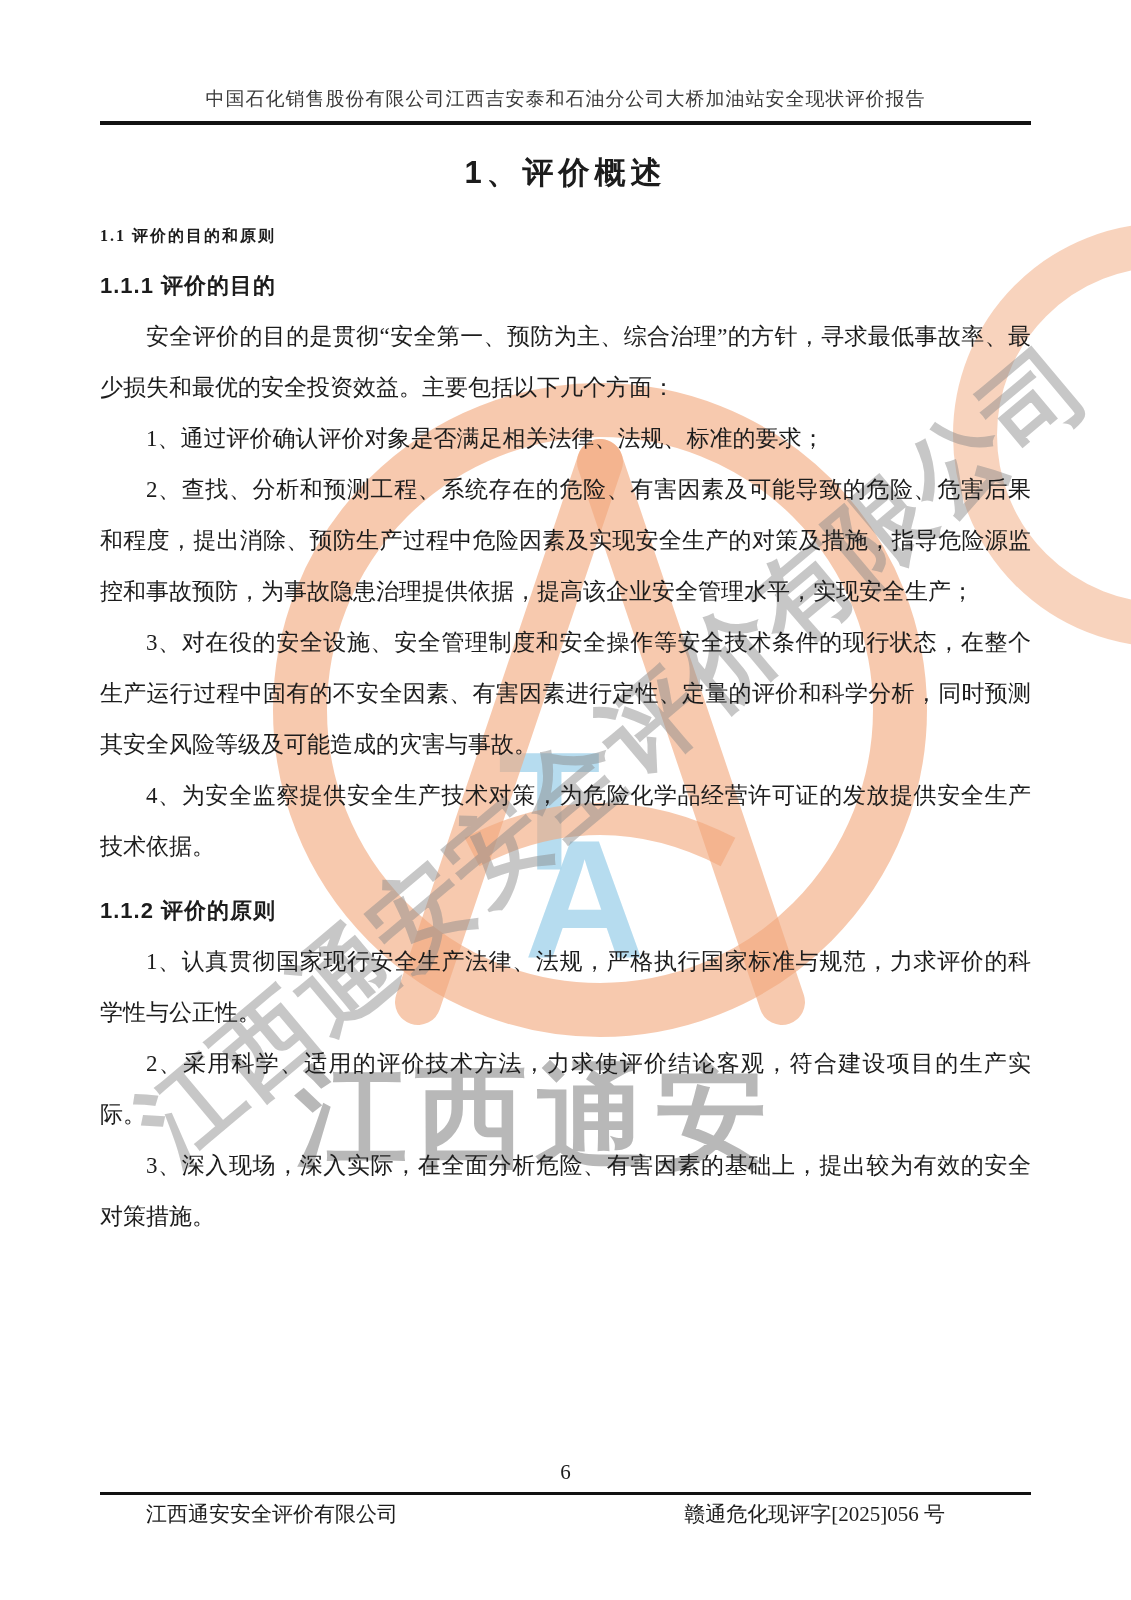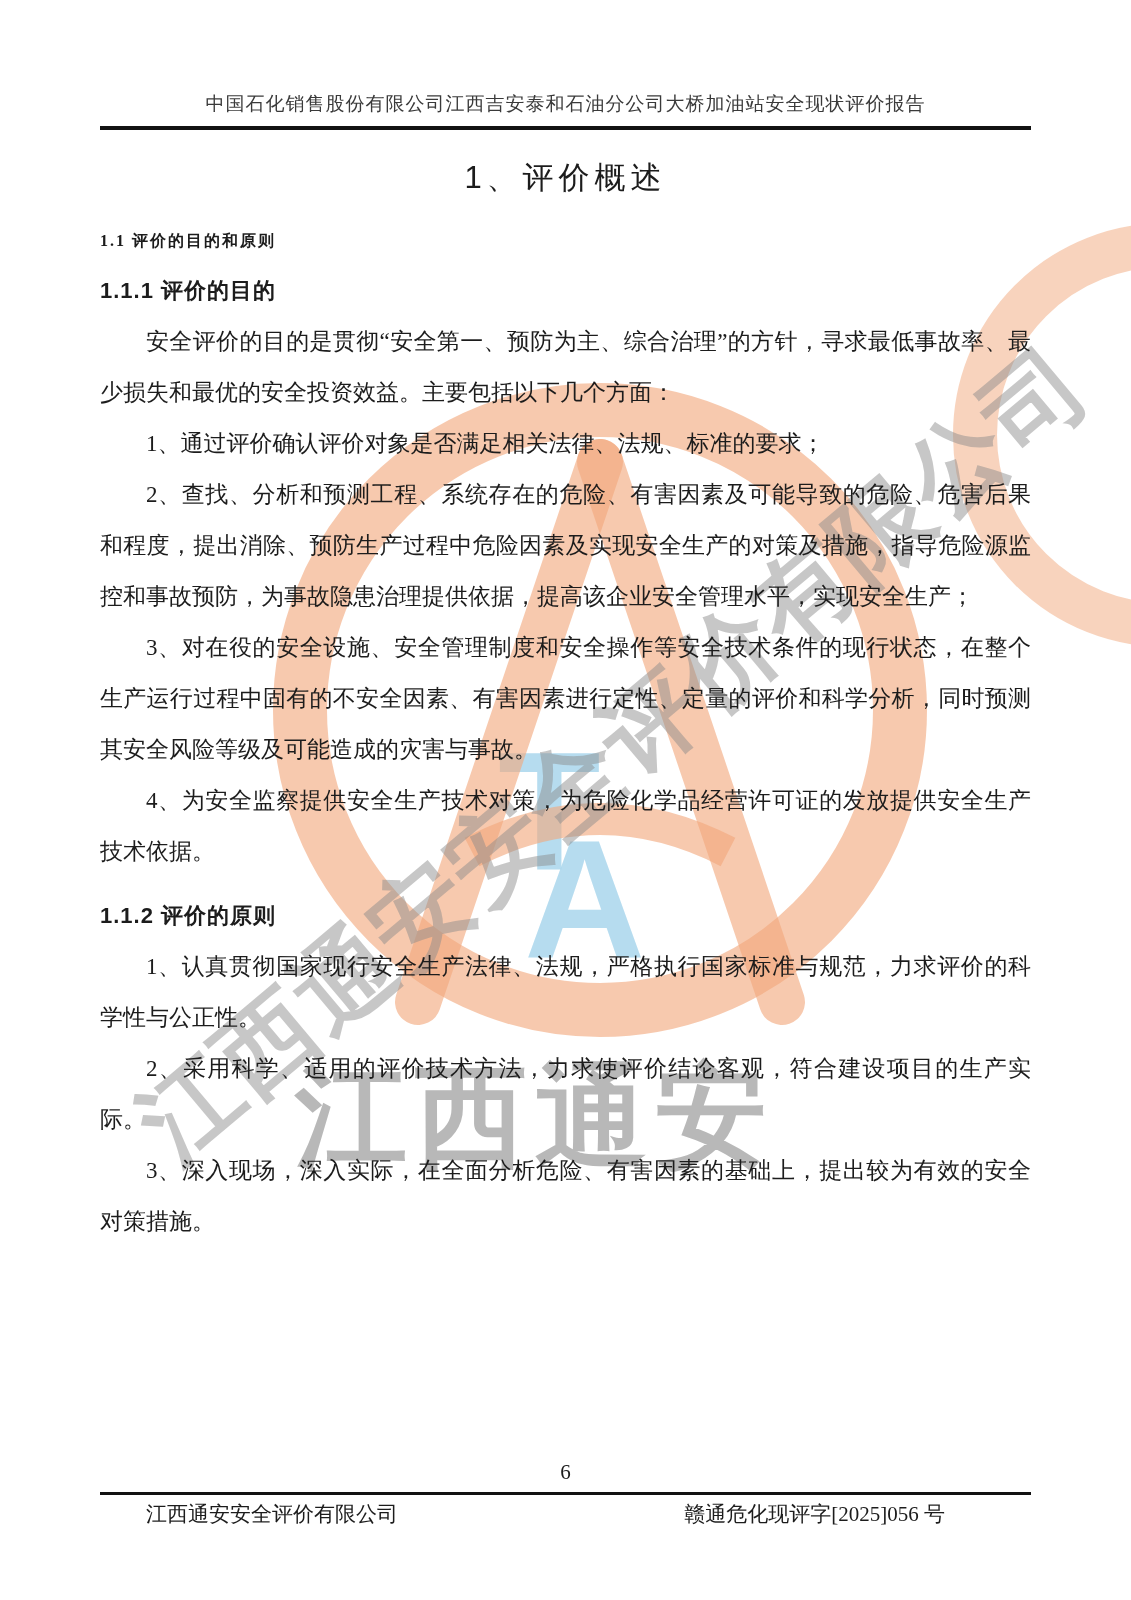--- a/index.html
+++ b/index.html
@@ -42,37 +42,36 @@
     font-size:112px;
     font-family:"Liberation Sans", sans-serif;
     font-weight:bold;
     letter-spacing:8px;
     white-space:nowrap;
     opacity:.5;
   }
   
   .content{
     position:absolute;inset:0;z-index:2;
-    padding:4px 100px;
+    padding:12px 100px;
     box-sizing:border-box;
-    margin-top:13px;
   }
   .doc-header{
     padding-top:74px;
     text-align:center;
     font-size:19px;
     color:#3a3a3a;
     letter-spacing:1px;
   }
   .header-rule{margin-top:9px;height:4px;background:#121212;}
   .doc-title{
     margin-top:27px;
     text-align:center;
     font-size:31px;
-    font-weight:normal;
+    font-weight:bold;
     font-family:"Liberation Sans", sans-serif;
     letter-spacing:5px;
   }
   .sec.h2{
     margin:32px 0 0;
     font-size:16px;
     font-weight:bold;
     letter-spacing:2px;
     font-family:"Liberation Serif", serif;
   }

